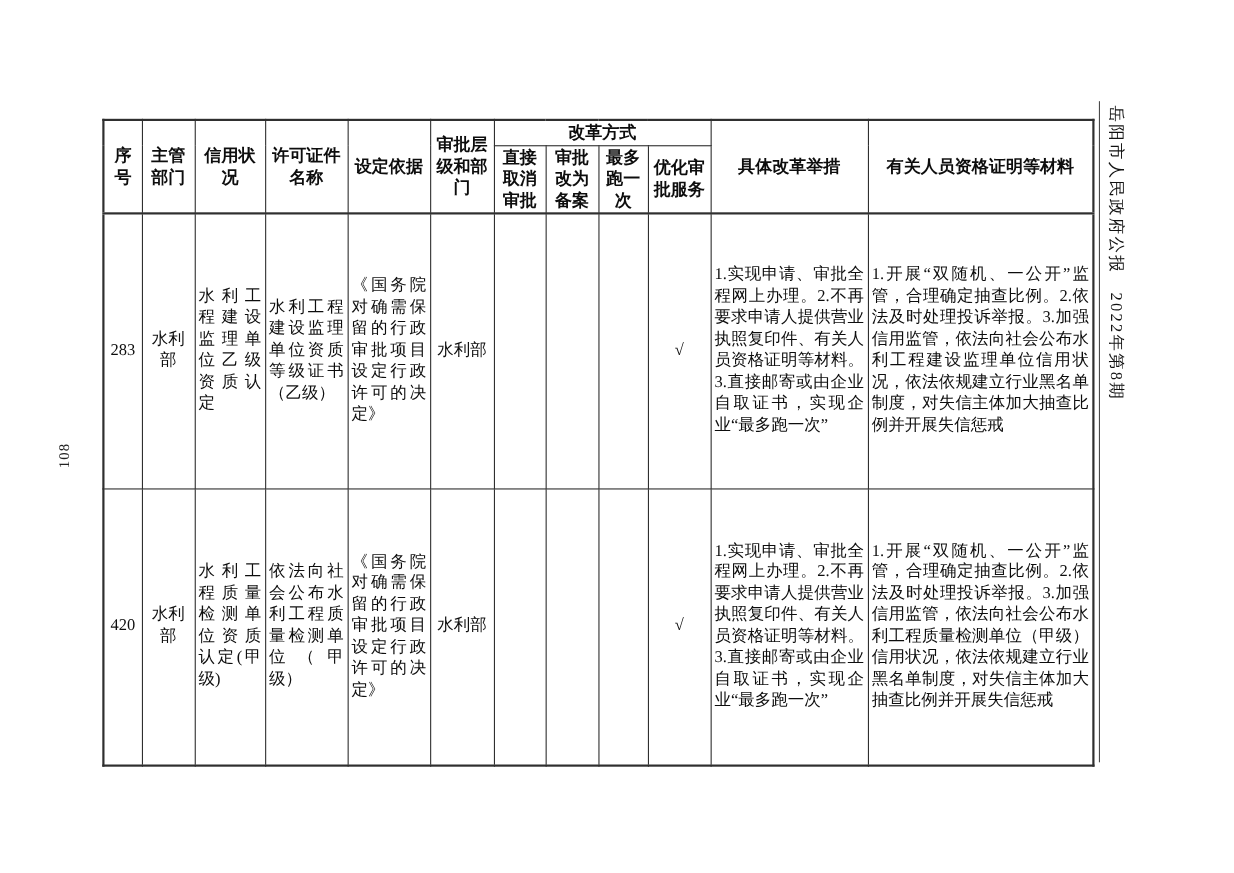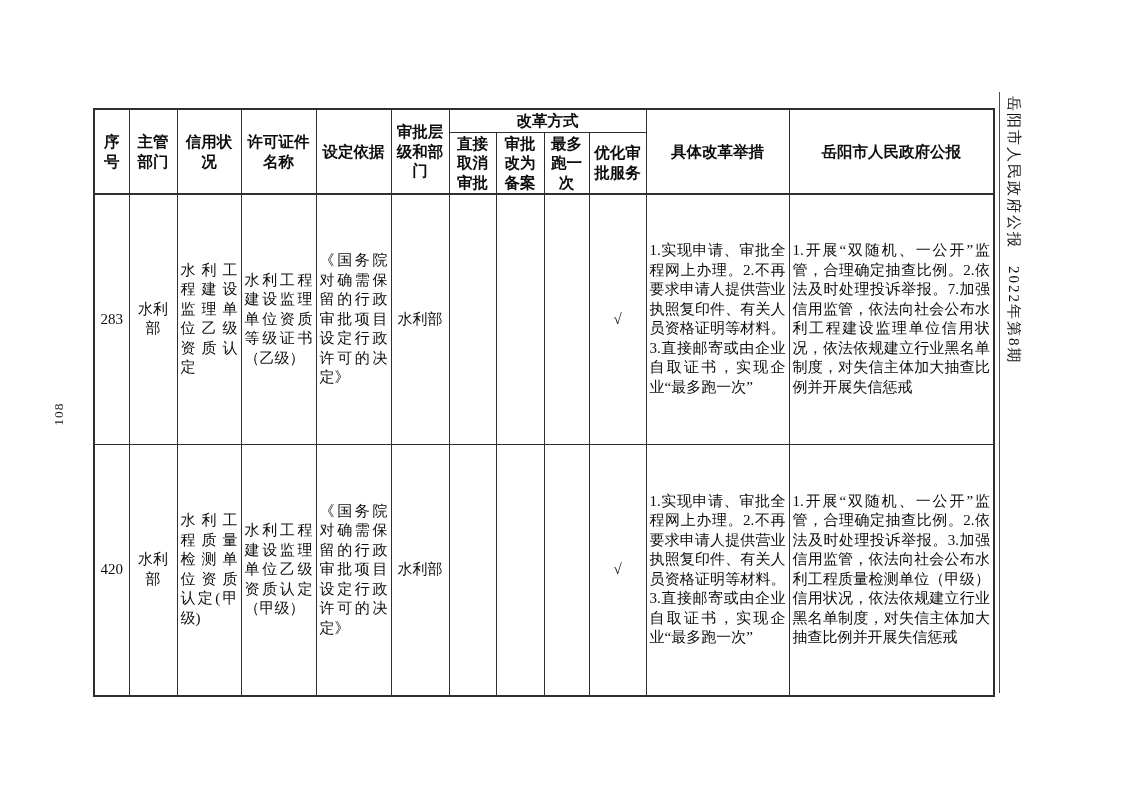--- a/index.html
+++ b/index.html
@@ -116,21 +116,21 @@
     <thead>
       <tr class="hrow-top">
         <th rowspan="2">序号</th>
         <th rowspan="2">主管部门</th>
         <th rowspan="2">信用状况</th>
         <th rowspan="2">许可证件名称</th>
         <th rowspan="2">设定依据</th>
         <th rowspan="2">审批层级和部门</th>
         <th colspan="4">改革方式</th>
         <th rowspan="2">具体改革举措</th>
-        <th rowspan="2">岳阳市人民政府公报</th>
+        <th rowspan="2">有关人员资格证明等材料</th>
       </tr>
       <tr class="hrow-sub">
         <th>直接取消审批</th>
         <th>审批改为备案</th>
         <th>最多跑一次</th>
         <th>优化审批服务</th>
       </tr>
     </thead>
     <tbody>
       <tr class="brow-233">
@@ -138,27 +138,27 @@
         <td class="center">水利部</td>
         <td class="justify">水利工程建设监理单位乙级资质认定</td>
         <td class="justify">水利工程建设监理单位资质等级证书（乙级）</td>
         <td class="justify">《国务院对确需保留的行政审批项目设定行政许可的决定》</td>
         <td class="center">水利部</td>
         <td class="center"></td>
         <td class="center"></td>
         <td class="center"></td>
         <td class="center check">√</td>
         <td class="justify">1.实现申请、审批全程网上办理。2.不再要求申请人提供营业执照复印件、有关人员资格证明等材料。3.直接邮寄或由企业自取证书，实现企业“最多跑一次”</td>
-        <td class="justify">1.开展“双随机、一公开”监管，合理确定抽查比例。2.依法及时处理投诉举报。7.加强信用监管，依法向社会公布水利工程建设监理单位信用状况，依法依规建立行业黑名单制度，对失信主体加大抽查比例并开展失信惩戒</td>
+        <td class="justify">1.开展“双随机、一公开”监管，合理确定抽查比例。2.依法及时处理投诉举报。3.加强信用监管，依法向社会公布水利工程建设监理单位信用状况，依法依规建立行业黑名单制度，对失信主体加大抽查比例并开展失信惩戒</td>
       </tr>
       <tr class="brow-234">
         <td class="center">420</td>
         <td class="center">水利部</td>
         <td class="justify">水利工程质量检测单位资质认定(甲级)</td>
-        <td class="justify">水利工程建设监理单位乙级资质认定（甲级）</td>
+        <td class="justify">依法向社会公布水利工程质量检测单位（甲级）</td>
         <td class="justify">《国务院对确需保留的行政审批项目设定行政许可的决定》</td>
         <td class="center">水利部</td>
         <td class="center"></td>
         <td class="center"></td>
         <td class="center"></td>
         <td class="center check">√</td>
         <td class="justify">1.实现申请、审批全程网上办理。2.不再要求申请人提供营业执照复印件、有关人员资格证明等材料。3.直接邮寄或由企业自取证书，实现企业“最多跑一次”</td>
         <td class="justify">1.开展“双随机、一公开”监管，合理确定抽查比例。2.依法及时处理投诉举报。3.加强信用监管，依法向社会公布水利工程质量检测单位（甲级）信用状况，依法依规建立行业黑名单制度，对失信主体加大抽查比例并开展失信惩戒</td>
       </tr>
     </tbody>

